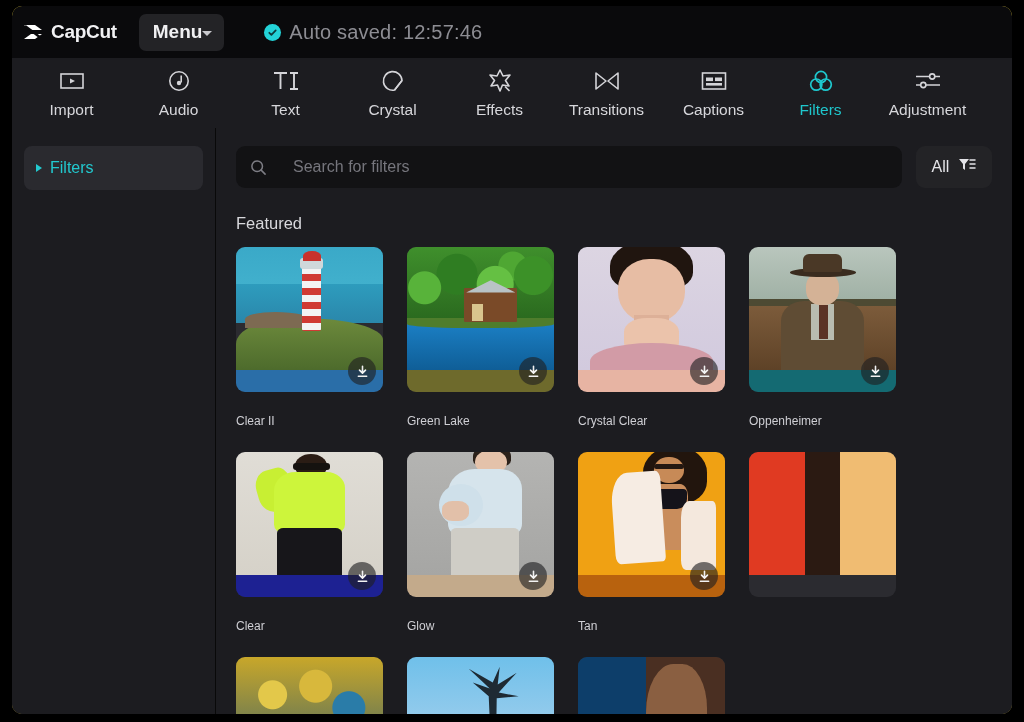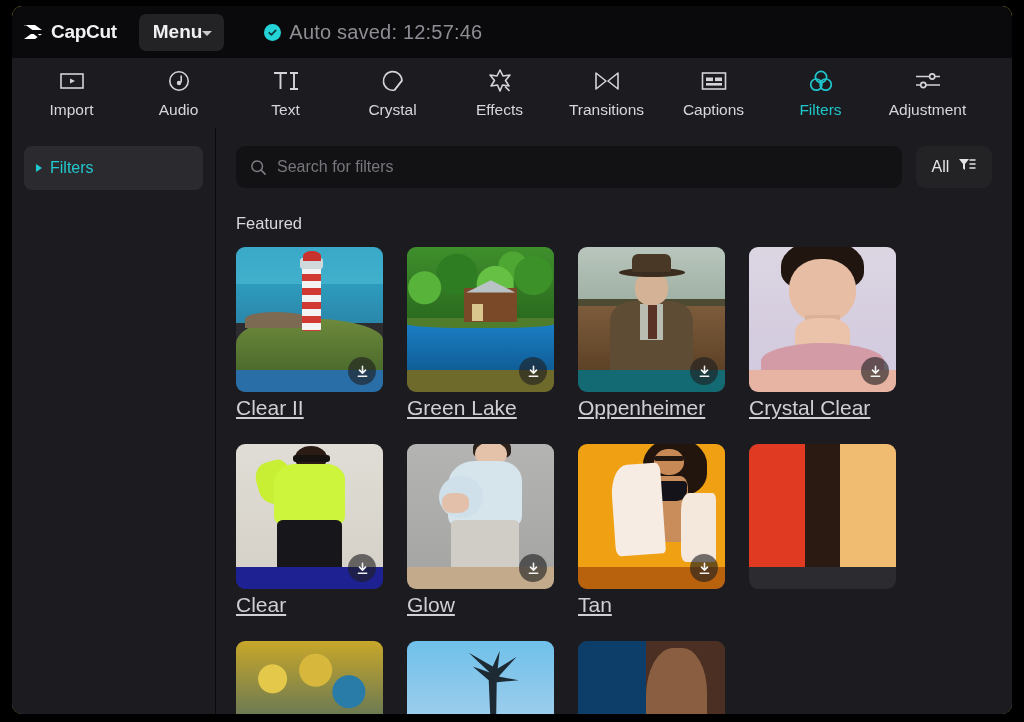--- a/index.html
+++ b/index.html
@@ -192,20 +192,21 @@
   }
   #search-box .sicon { color: #7d7d84; display: flex; }
   #search-input {
     flex: 1 1 auto;
     background: transparent;
     border: none;
     outline: none;
     color: #d8d8dc;
     font-family: "Liberation Sans", sans-serif;
     font-size: 16px;
+    margin-left: 16px;
   }
   #search-input::placeholder { color: #76767d; }
 
   #filter-all-button {
     flex: 0 0 auto;
     height: 42px;
     min-width: 76px;
     background: #232326;
     border: none;
     border-radius: 9px;
@@ -263,27 +264,26 @@
     width: 28px;
     height: 28px;
     border-radius: 50%;
     background: rgba(30,30,32,0.62);
     display: flex;
     align-items: center;
     justify-content: center;
     cursor: pointer;
   }
   .card-label {
-    margin-top: 4px;
+    margin-top: 22px;
     color: #cfcfd4;
-    font-size: 21px;
+    font-size: 12px;
     white-space: nowrap;
     overflow: hidden;
     text-overflow: ellipsis;
-    text-decoration: underline;
   }
 
   
   .art > * { position: absolute; }
 
   
   .sc-light .sky   { inset: 0 0 52% 0; background: linear-gradient(#3aa9c8, #45b4cf); }
   .sc-light .sea   { inset: 30% 0 38% 0; background: linear-gradient(#2e9cbd, #2a87ab); }
   .sc-light .land  { inset: 58% 0 0 0; background: linear-gradient(#6d8a3c, #4d6b2c); border-radius: 40% 55% 0 0/ 26px 22px 0 0;}
   .sc-light .rock  { left: 6%; top: 53%; width: 46%; height: 13%; background: #7d6a52; border-radius: 50% 60% 0 0; }
@@ -585,20 +585,41 @@
                   <path d="M8 2.5 L8 9.5 M4.8 6.6 L8 9.8 L11.2 6.6"></path>
                     <path d="M3.6 13 L12.4 13"></path>
                 </svg>
               </div>
             </div>
             <div class="card-label">Green Lake</div>
           </div>
 
           <div class="card">
             <div class="thumb">
+              <div class="art sc-face">
+                <div class="bg"></div>
+                  <div class="hair"></div>
+                  <div class="skin"></div>
+                <div class="neck"></div>
+                  <div class="hand"></div>
+                  <div class="shoulder"></div>
+              </div>
+              <div class="strip" style="background:#e7b4a3"></div>
+              <div class="dl-badge">
+                <svg width="15" height="15" viewBox="0 0 16 16" fill="none" stroke="#f2f2f2" stroke-width="1.7" stroke-linecap="round" stroke-linejoin="round">
+                  <path d="M8 2.5 L8 9.5 M4.8 6.6 L8 9.8 L11.2 6.6"></path>
+                    <path d="M3.6 13 L12.4 13"></path>
+                </svg>
+              </div>
+            </div>
+            <div class="card-label">Crystal Clear</div>
+          </div>
+
+          <div class="card">
+            <div class="thumb">
               <div class="art sc-opp">
                 <div class="sky"></div>
                   <div class="field"></div>
                   <div class="horizon"></div>
                 <div class="coat"></div>
                   <div class="shirt"></div>
                   <div class="tie"></div>
                 <div class="face2"></div>
                   <div class="hatbrim"></div>
                   <div class="hattop"></div>
@@ -609,41 +630,20 @@
                   <path d="M8 2.5 L8 9.5 M4.8 6.6 L8 9.8 L11.2 6.6"></path>
                     <path d="M3.6 13 L12.4 13"></path>
                 </svg>
               </div>
             </div>
             <div class="card-label">Oppenheimer</div>
           </div>
 
           <div class="card">
             <div class="thumb">
-              <div class="art sc-face">
-                <div class="bg"></div>
-                  <div class="hair"></div>
-                  <div class="skin"></div>
-                <div class="neck"></div>
-                  <div class="hand"></div>
-                  <div class="shoulder"></div>
-              </div>
-              <div class="strip" style="background:#e7b4a3"></div>
-              <div class="dl-badge">
-                <svg width="15" height="15" viewBox="0 0 16 16" fill="none" stroke="#f2f2f2" stroke-width="1.7" stroke-linecap="round" stroke-linejoin="round">
-                  <path d="M8 2.5 L8 9.5 M4.8 6.6 L8 9.8 L11.2 6.6"></path>
-                    <path d="M3.6 13 L12.4 13"></path>
-                </svg>
-              </div>
-            </div>
-            <div class="card-label">Crystal Clear</div>
-          </div>
-
-          <div class="card">
-            <div class="thumb">
               <div class="art sc-neon">
                 <div class="bg"></div>
                   <div class="arm"></div>
                   <div class="head"></div>
                 <div class="glass"></div>
                   <div class="top"></div>
                   <div class="pants"></div>
               </div>
               <div class="strip" style="background:#1d2192"></div>
               <div class="dl-badge">

